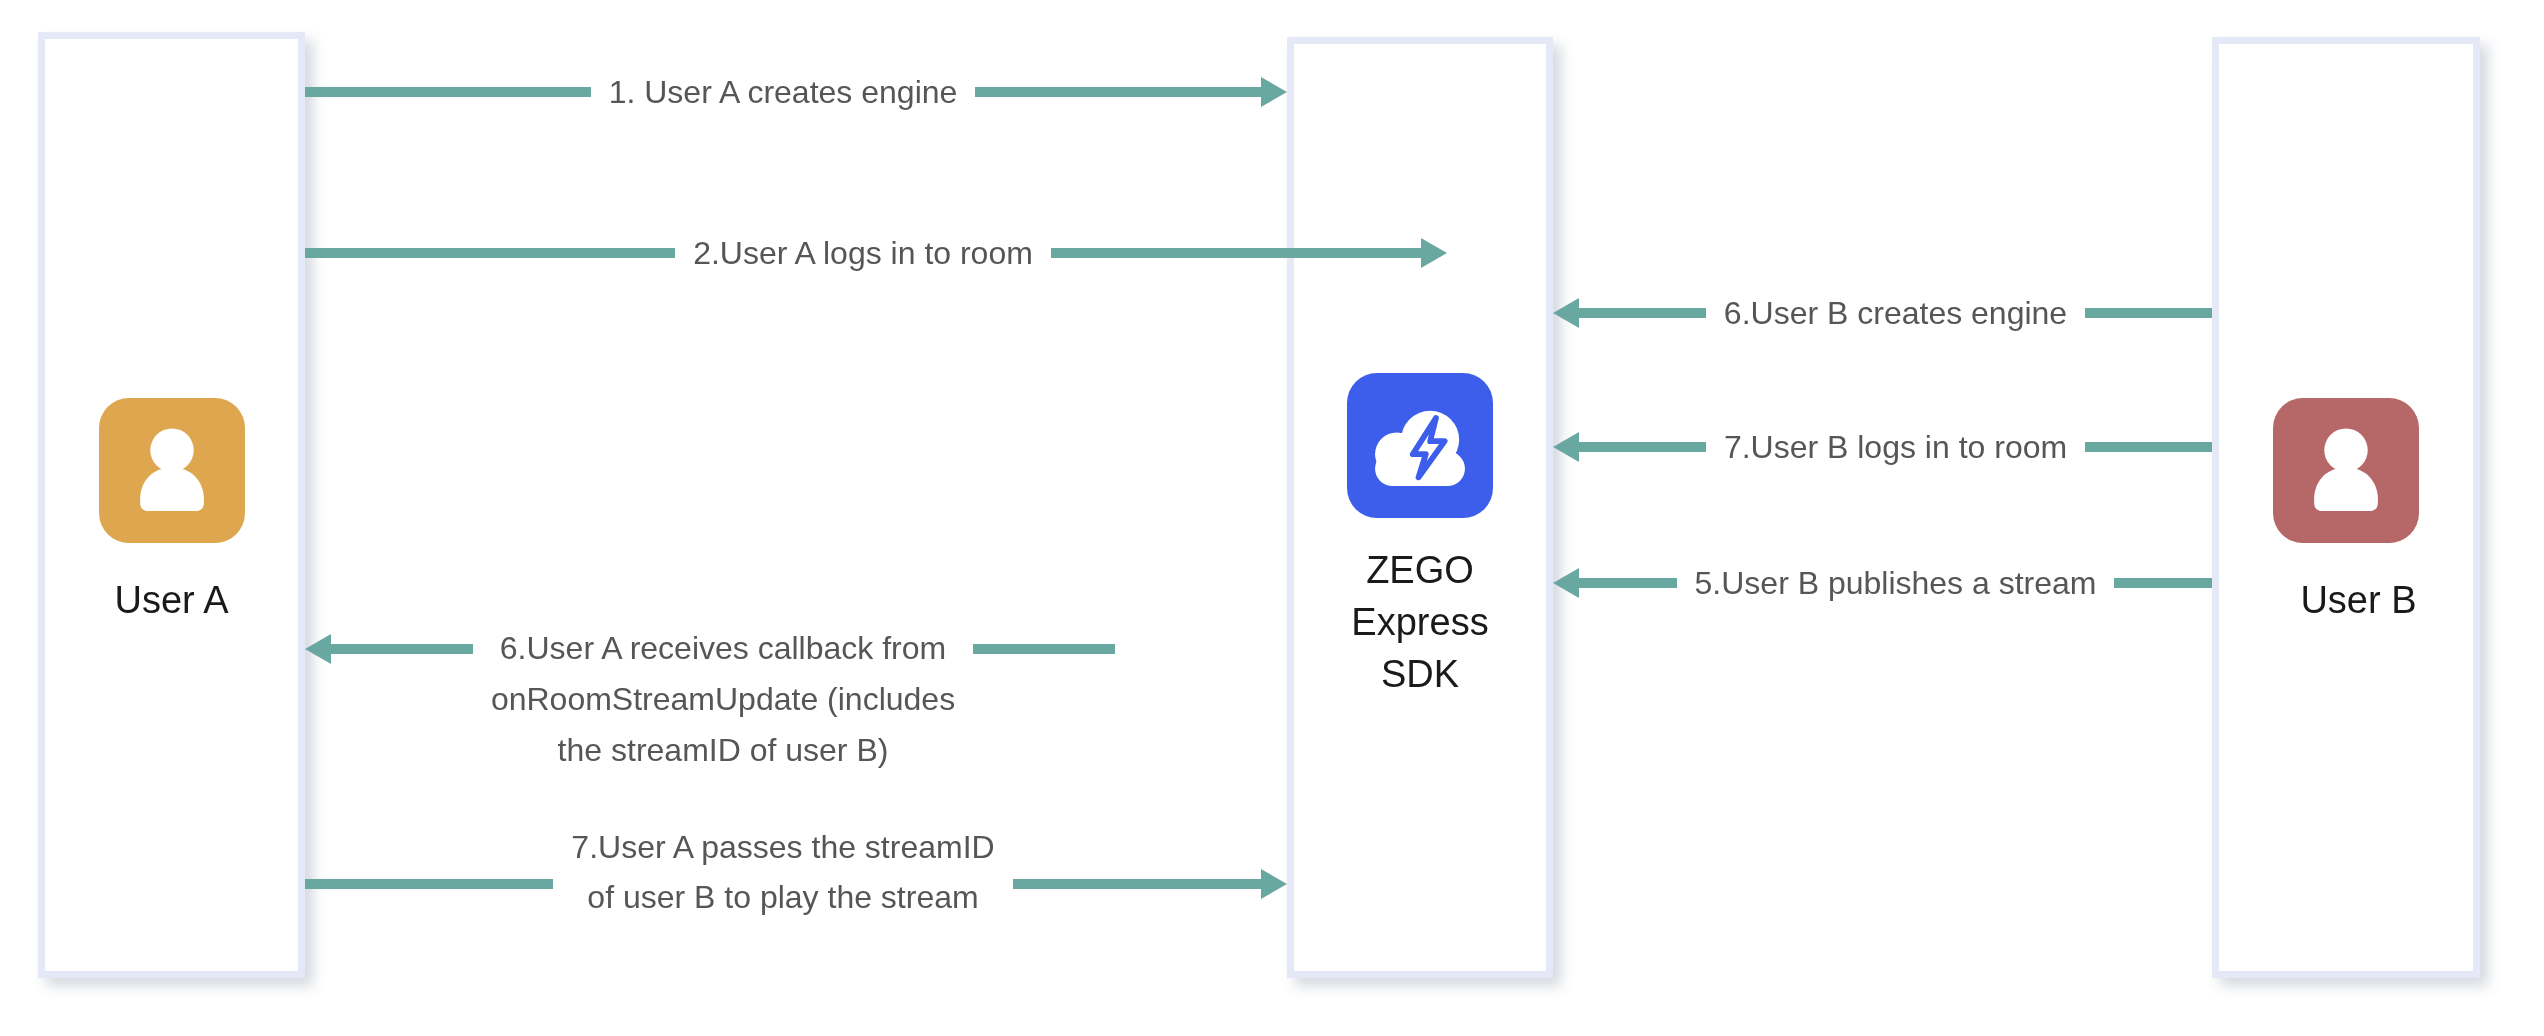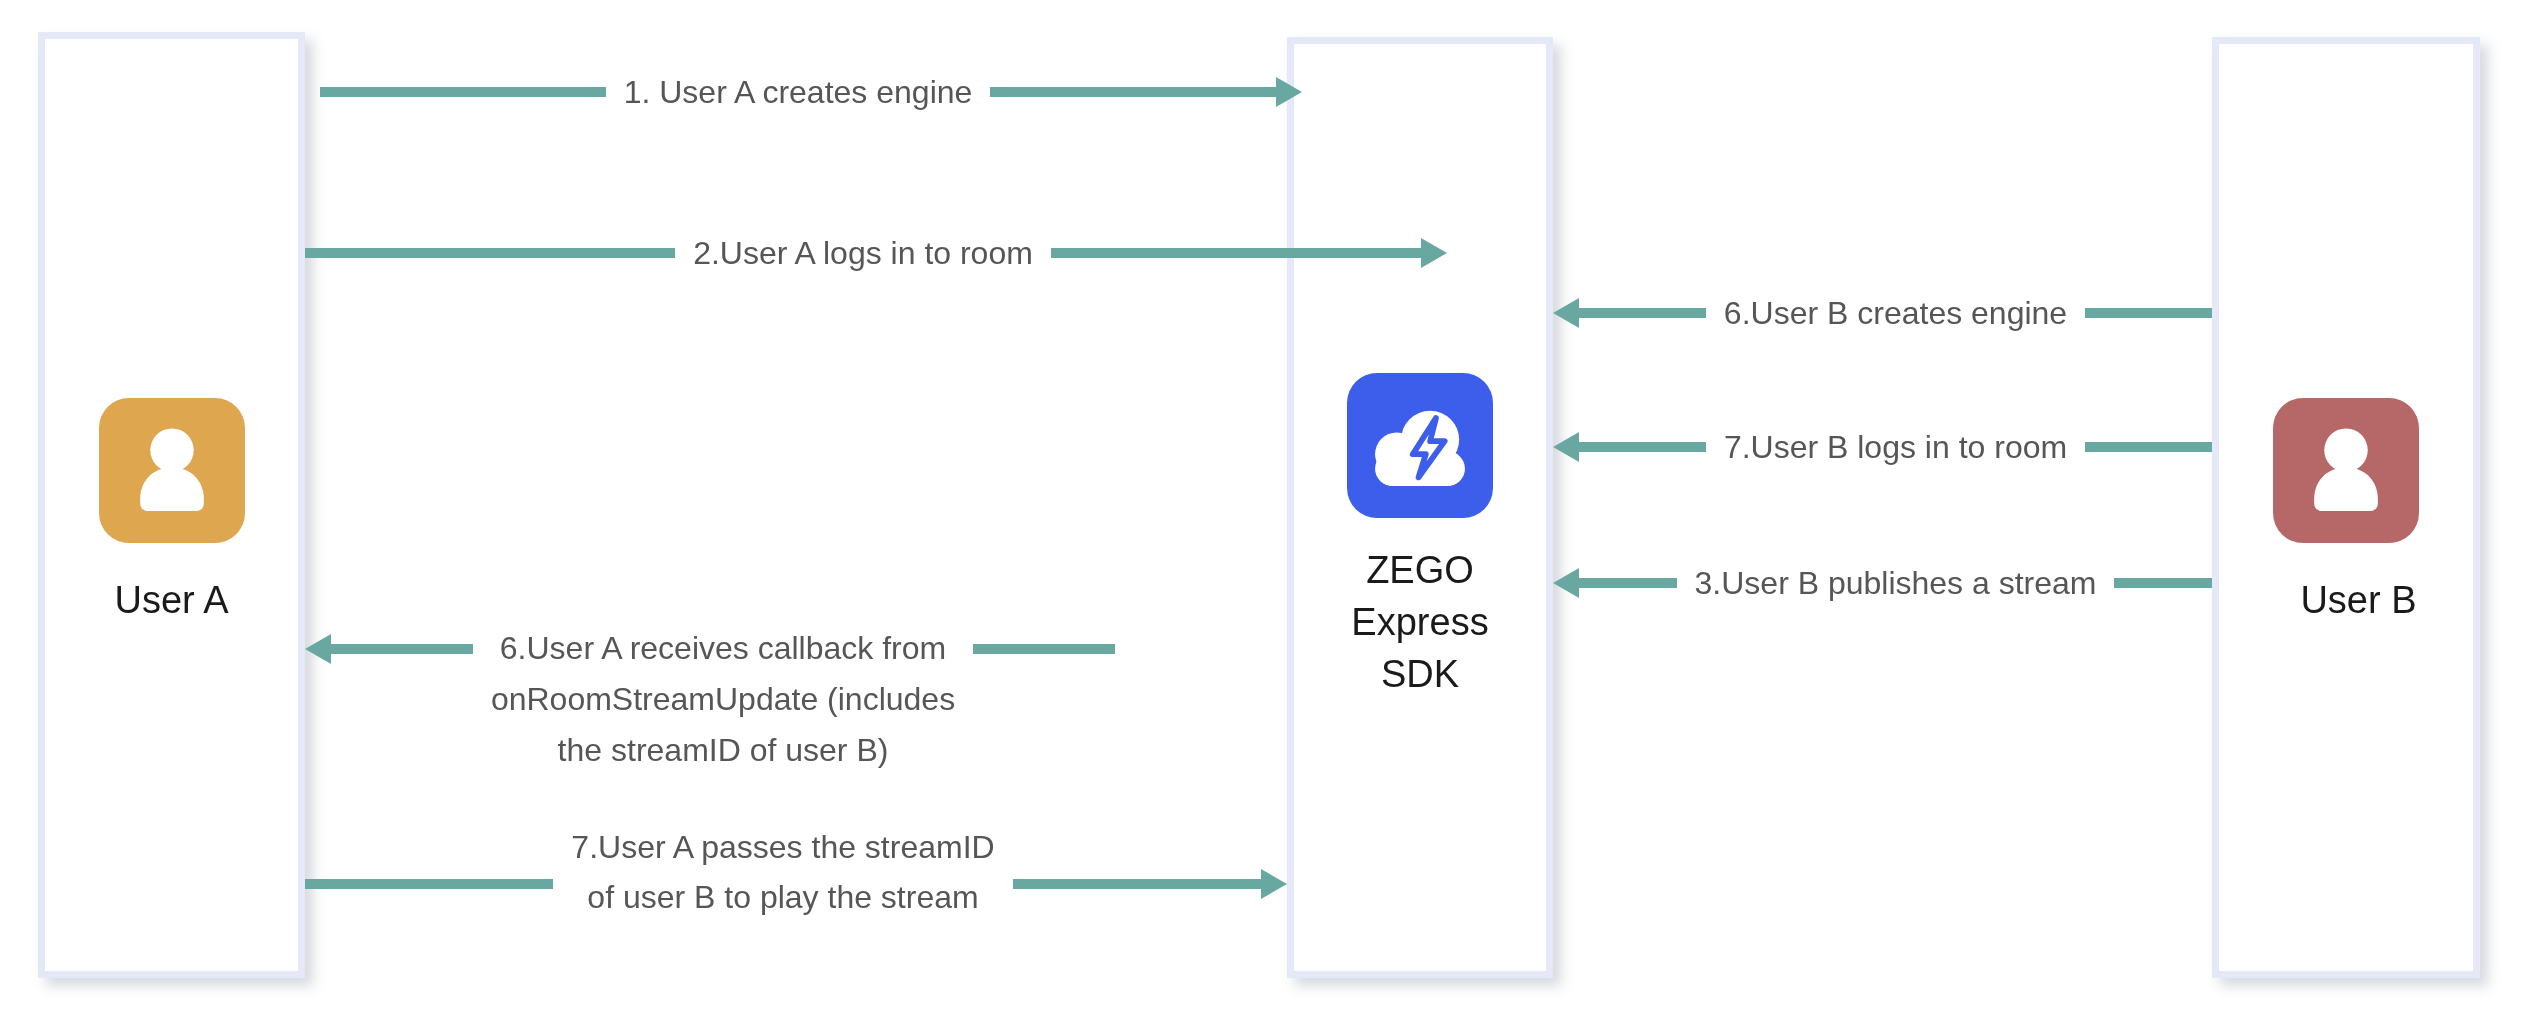--- a/index.html
+++ b/index.html
@@ -100,21 +100,21 @@
   <div class="actor-box" id="box-user-b">
     <div class="badge">
       <svg viewBox="0 0 100 100">
         <circle cx="50" cy="36" r="15" fill="#fff"></circle>
         <path d="M50 48 C 36 48 28 58 28 70 L28 72 Q28 78 34 78 L66 78 Q72 78 72 72 L72 70 C72 58 64 48 50 48 Z" fill="#fff"></path>
       </svg>
     </div>
     <div class="actor-label">User B</div>
   </div>
 
-  <div class="msg" style="left:320px;top:70px;width:982px;--mt:17px;">
+  <div class="msg" style="left:305px;top:70px;width:982px;--mt:17px;">
     <div class="seg"></div>
     <div class="label">1. User A creates engine</div>
     <div class="seg head-r"></div>
   </div>
 
   <div class="msg" style="left:305px;top:231px;width:1142px;--mt:17px;">
     <div class="seg"></div>
     <div class="label">2.User A logs in to room</div>
     <div class="seg head-r"></div>
   </div>
@@ -126,21 +126,21 @@
   </div>
 
   <div class="msg" style="left:1553px;top:425px;width:659px;--mt:17px;">
     <div class="seg head-l"></div>
     <div class="label">7.User B logs in to room</div>
     <div class="seg"></div>
   </div>
 
   <div class="msg" style="left:1553px;top:561px;width:659px;--mt:17px;">
     <div class="seg head-l"></div>
-    <div class="label">3.User B publishes a stream</div>
+    <div class="label">5.User B publishes a stream</div>
     <div class="seg"></div>
   </div>
 
   <div class="msg lh51" style="left:305px;top:623px;width:810px;--mt:21px;">
     <div class="seg head-l"></div>
     <div class="label">6.User A receives callback from
 onRoomStreamUpdate (includes
 the streamID of user B)</div>
     <div class="seg"></div>
   </div>

